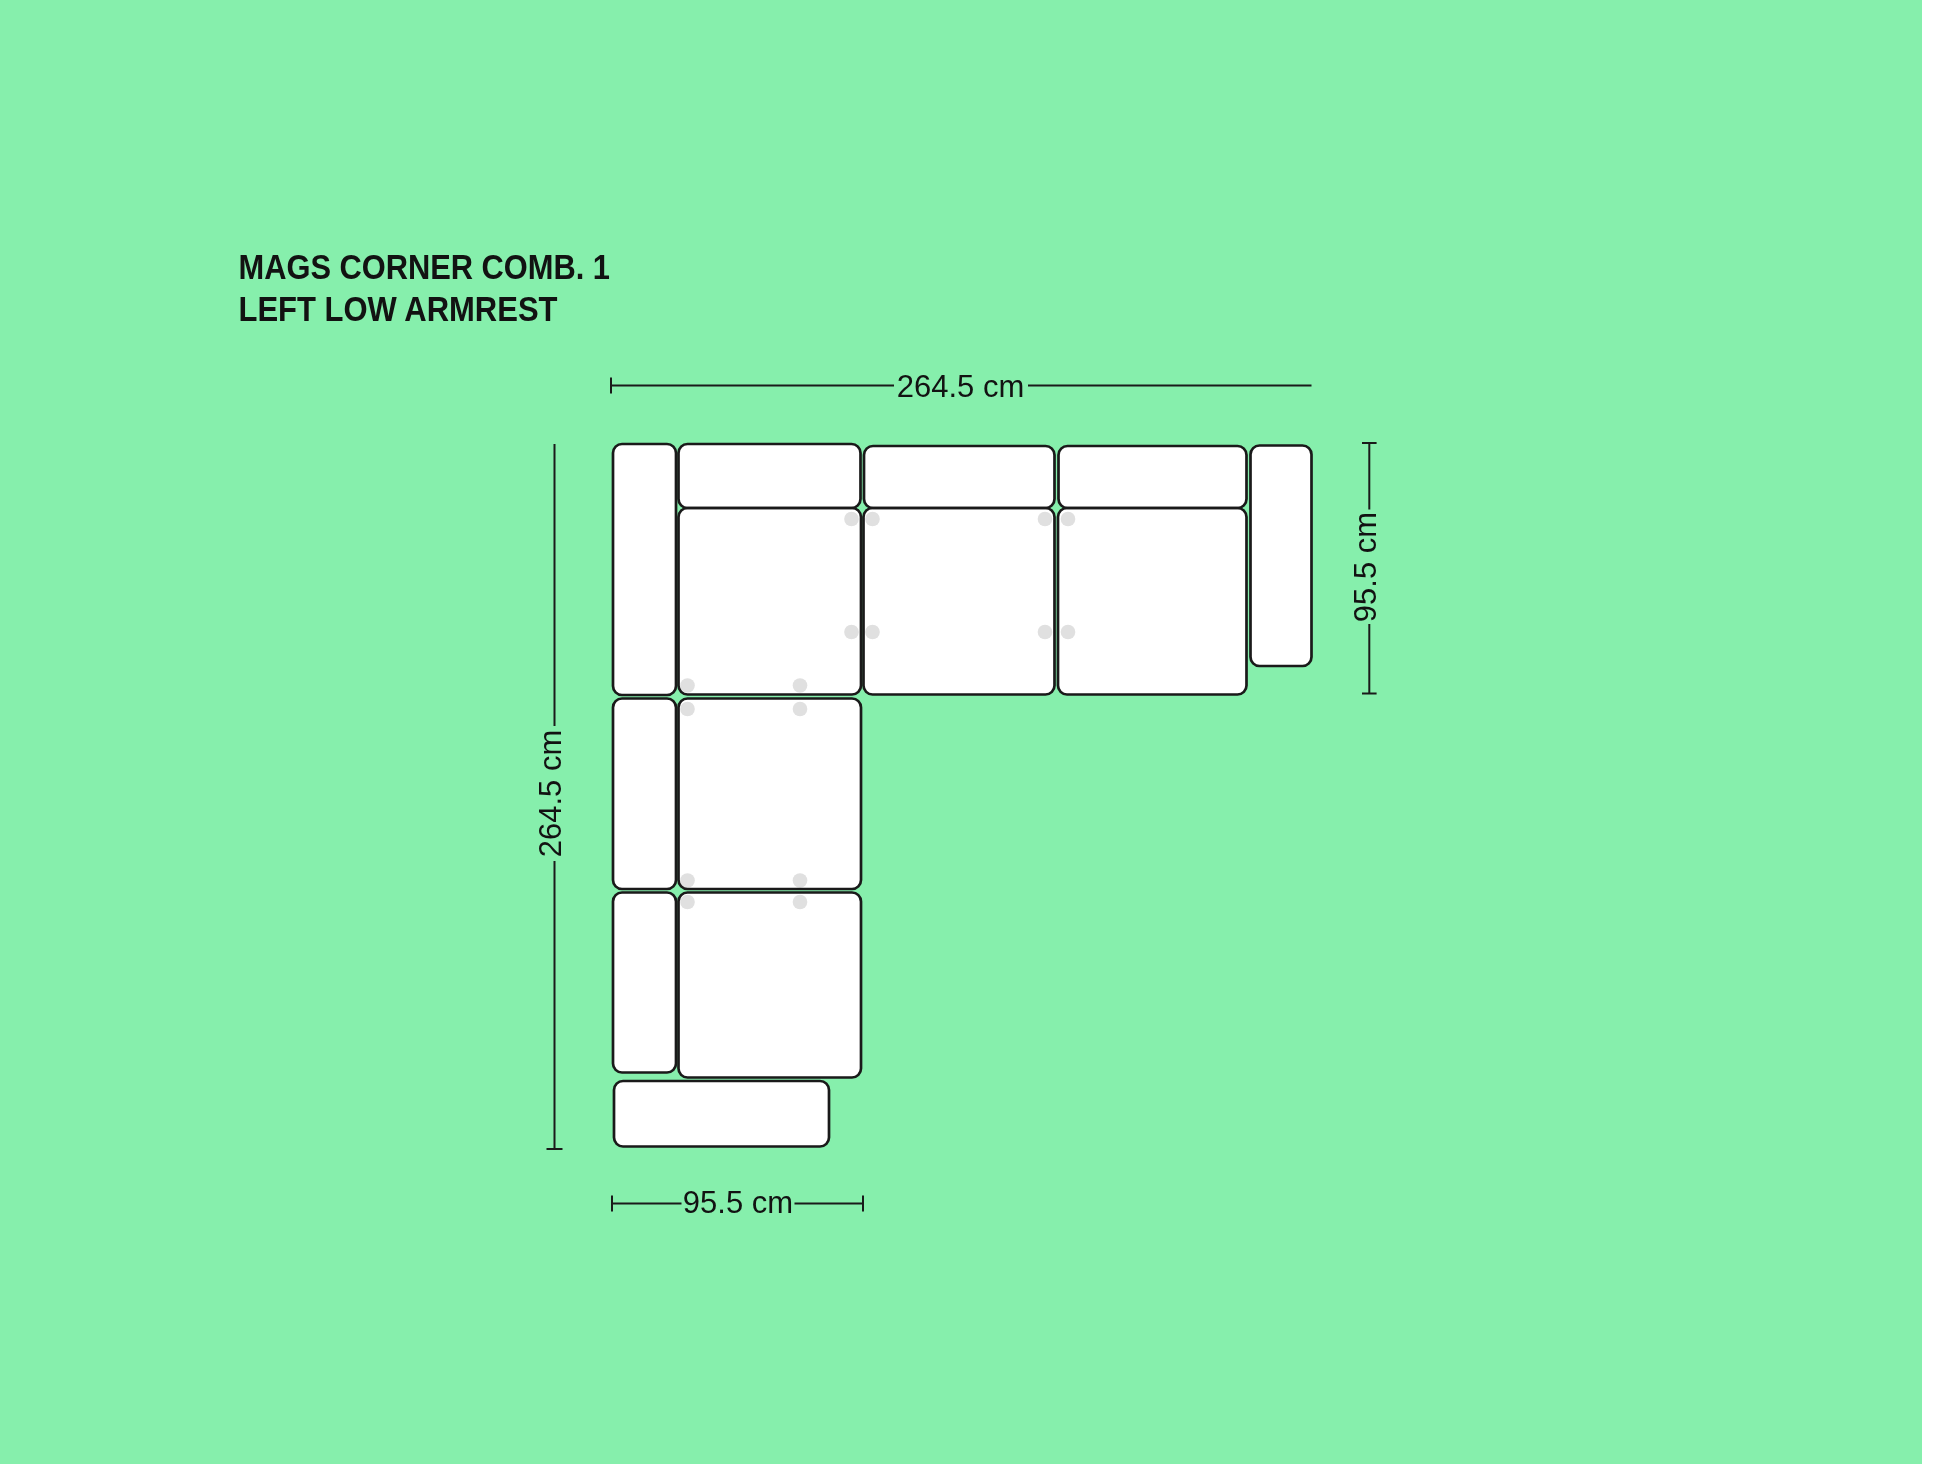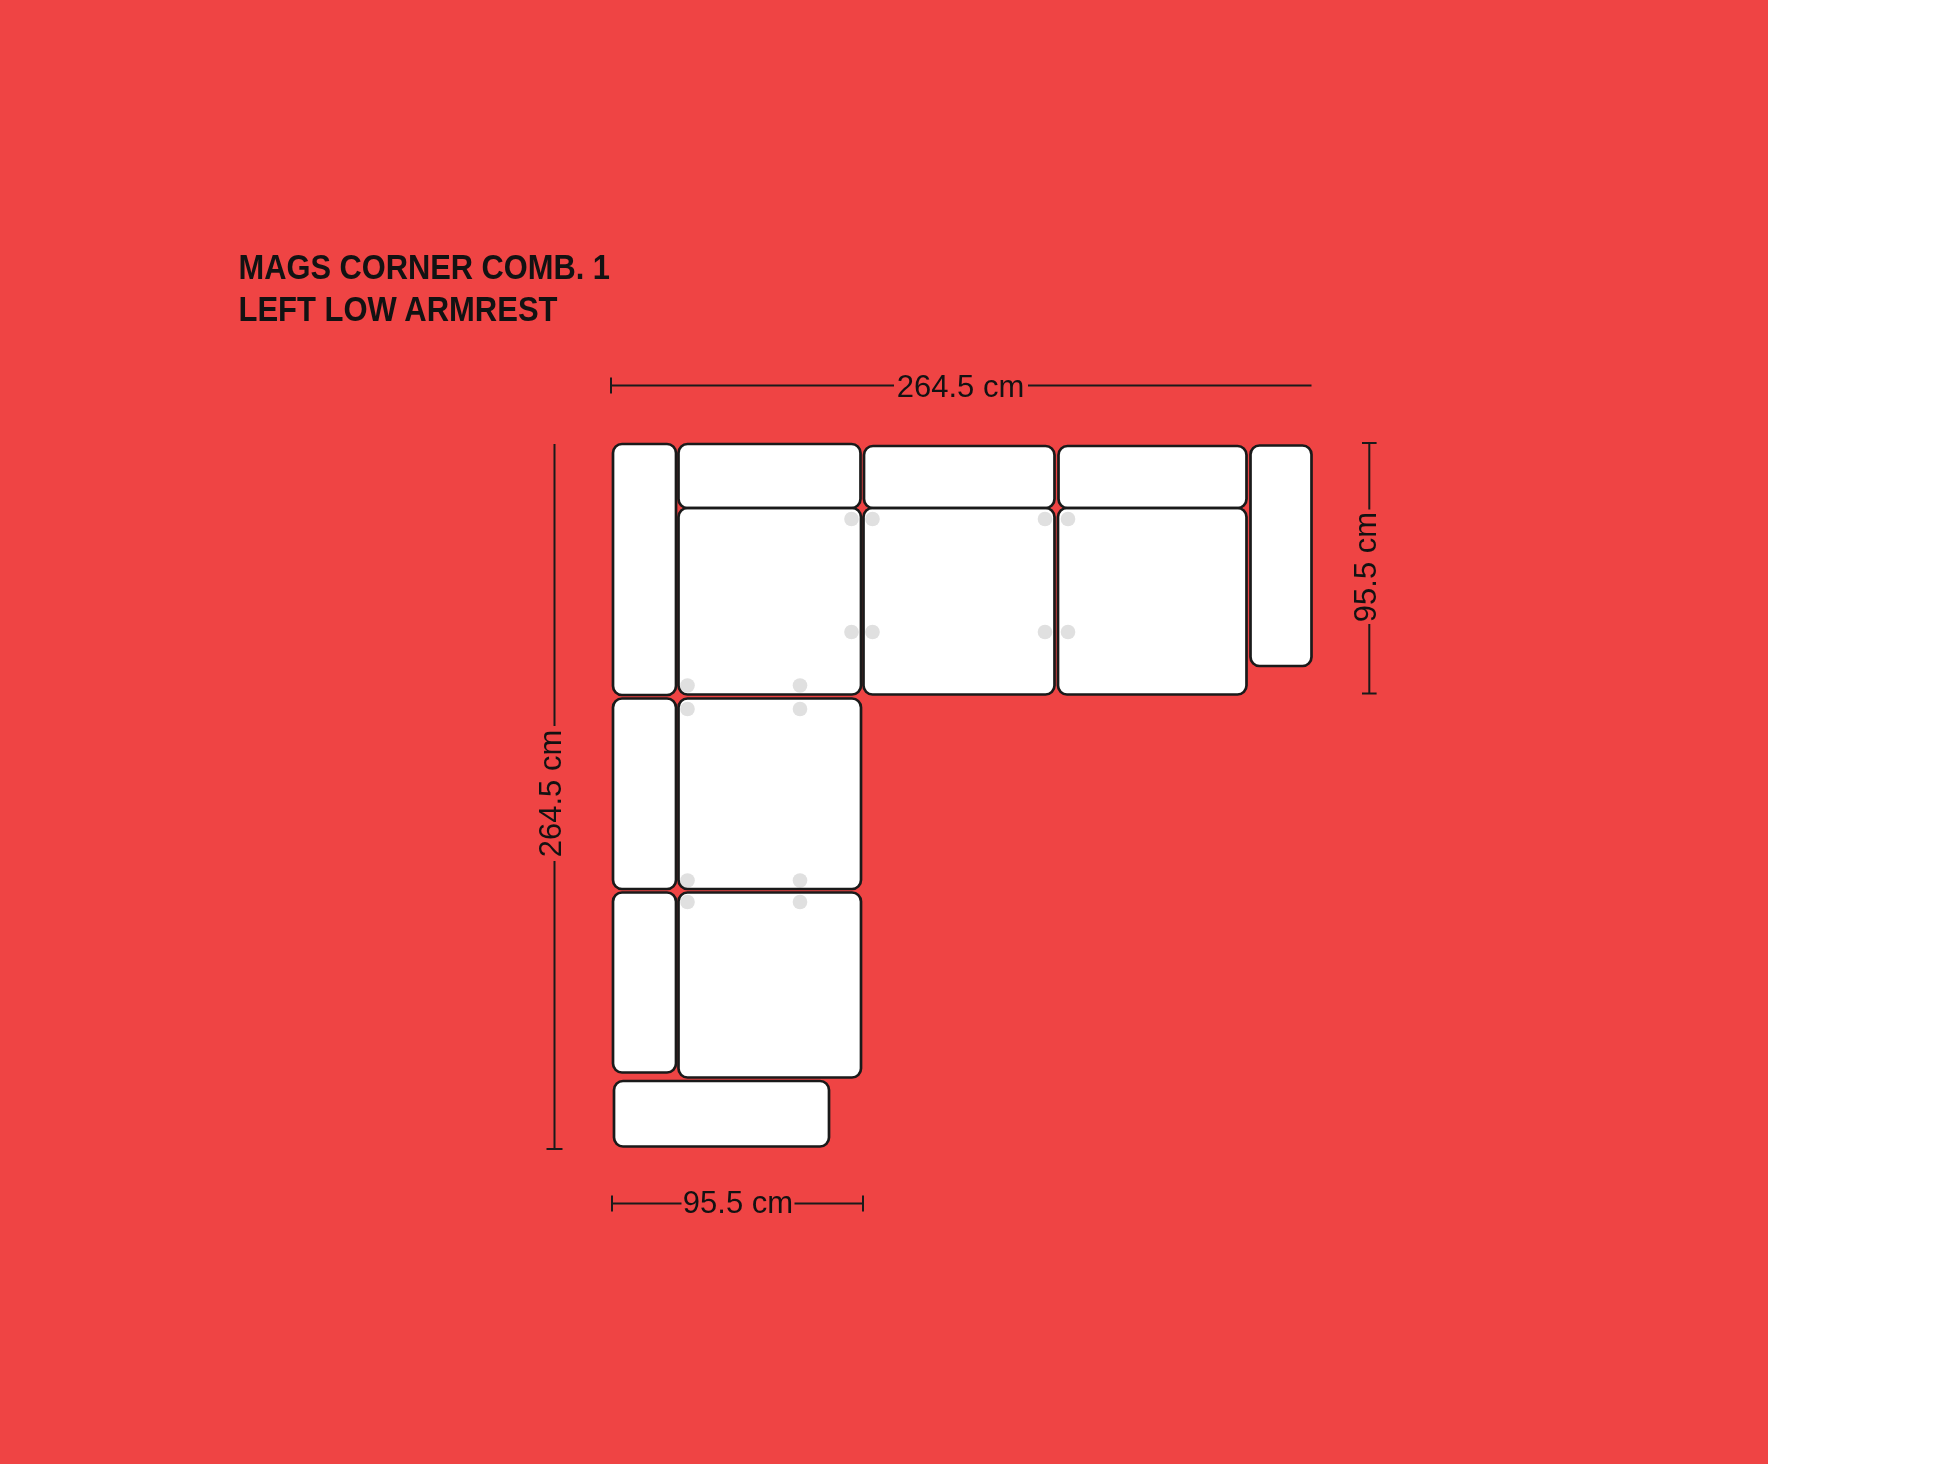--- a/index.html
+++ b/index.html
@@ -1,16 +1,16 @@
 <!DOCTYPE html>
 <html><head>
 <meta charset="utf-8">
 <style>
   html,body{margin:0;padding:0;background:#ffffff;}
-  .page{position:relative;width:1768px;height:1464px;background:#ef4444;overflow:hidden;}
+  .page{position:relative;width:1922px;height:1464px;background:#86efac;overflow:hidden;}
   svg{position:absolute;left:0;top:0;}
   text{font-family:"Liberation Sans", sans-serif;}
 </style>
 </head>
 <body>
 
 <div class="page">
 <svg width="1946" height="1464" viewBox="0 0 1946 1464">
 
   <g fill="#121212" font-weight="bold" font-size="35">

